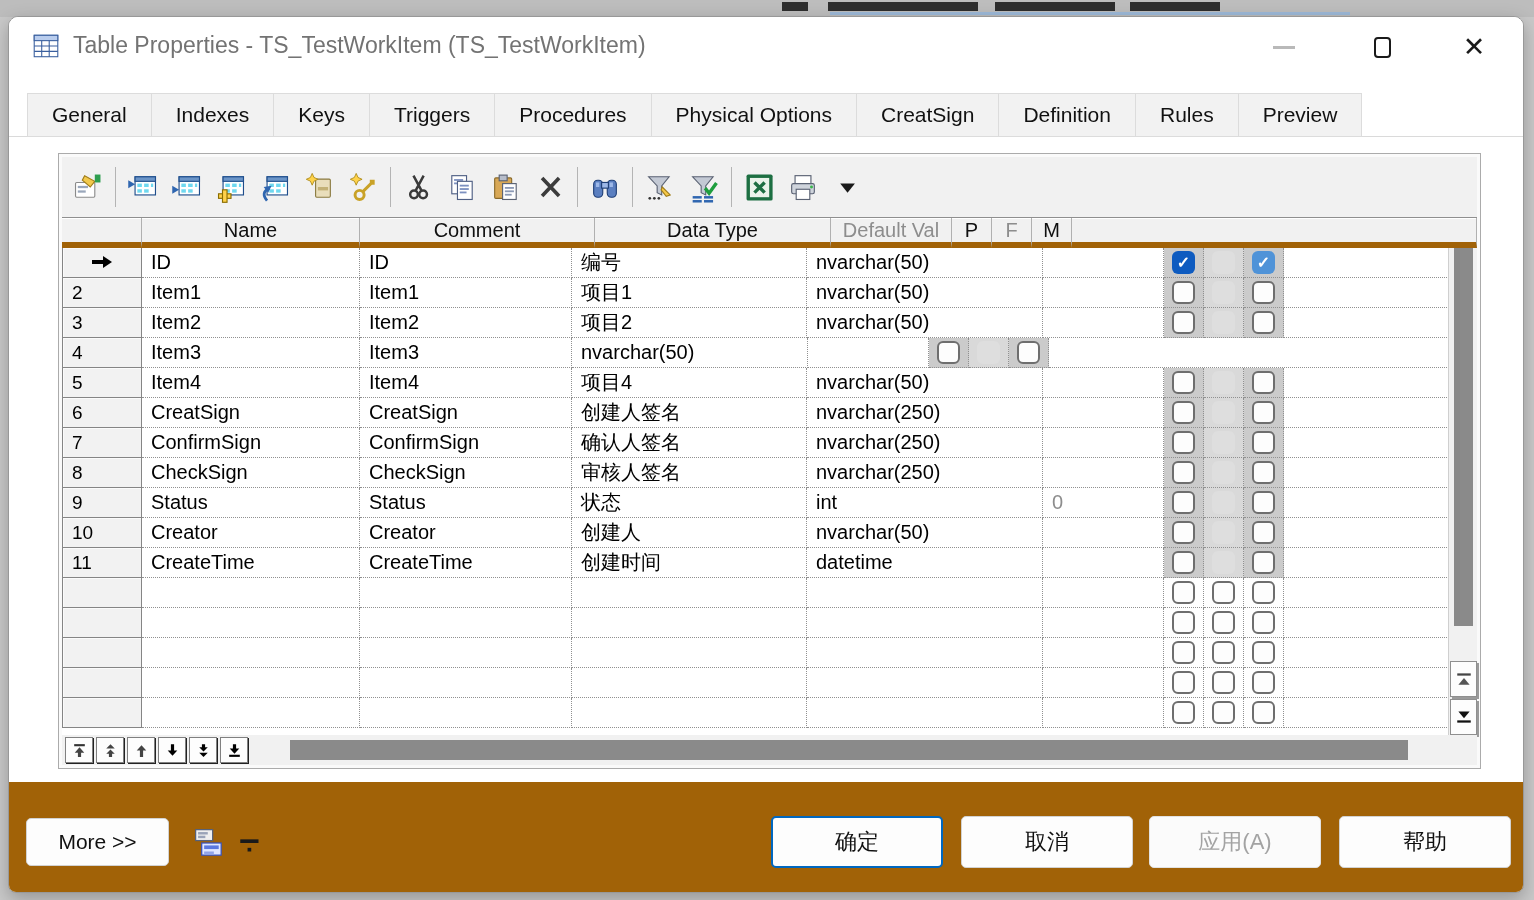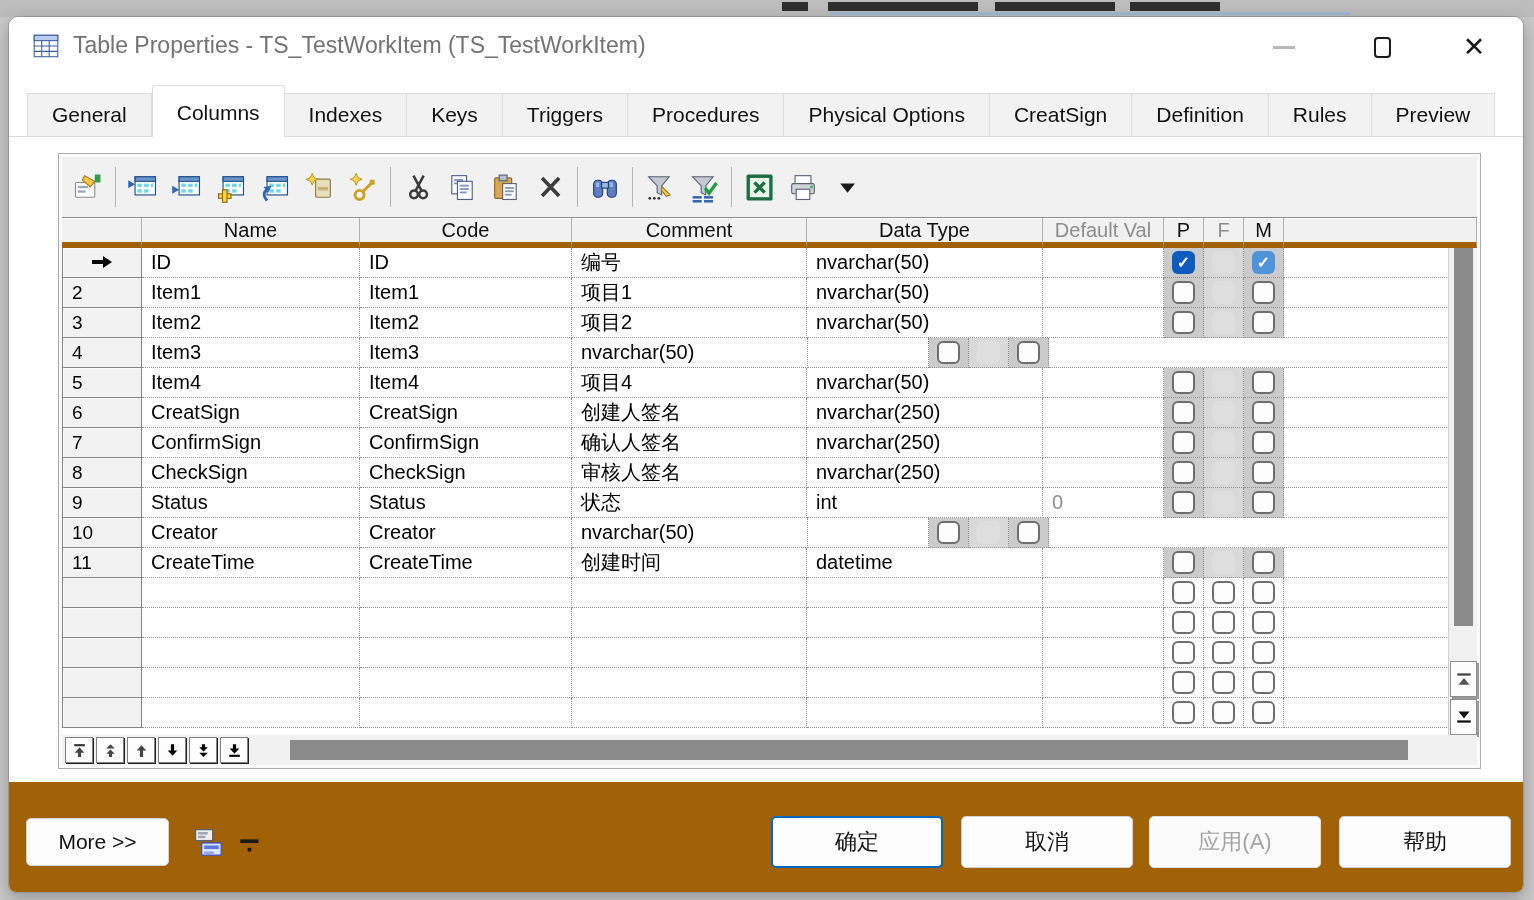--- a/index.html
+++ b/index.html
@@ -129,21 +129,20 @@
     <span class="winbtn max">
         <span class="glyph-max"></span>
       </span>
     <span class="winbtn close">
         <span class="glyph-close">✕</span>
       </span>
   </div>
 
   <div class="tabstrip" id="tabstrip">
       <span class="tab">General</span>
-      <span class="tab active">Columns</span>
       <span class="tab">Indexes</span>
       <span class="tab">Keys</span>
       <span class="tab">Triggers</span>
       <span class="tab">Procedures</span>
       <span class="tab">Physical Options</span>
       <span class="tab">CreatSign</span>
       <span class="tab">Definition</span>
       <span class="tab">Rules</span>
       <span class="tab">Preview</span>
     </div>
@@ -307,21 +306,20 @@
         <span class="tbtn">
           <svg width="34" height="34" viewBox="0 0 30 30">
             <path d="M9 12 l6.5 8 6.5 -8z" fill="#1a1a1a"></path>
           </svg>
         </span>
       </div>
     <div class="gridwrap" id="grid">
         <div class="grow ghead">
           <div class="gcell hcell c-rowhdr"></div>
           <div class="gcell hcell c-name">Name</div>
-          <div class="gcell hcell c-code">Code</div>
           <div class="gcell hcell c-comment">Comment</div>
           <div class="gcell hcell c-dtype">Data Type</div>
           <div class="gcell hcell c-defval dim">Default Val</div>
           <div class="gcell hcell c-p">P</div>
           <div class="gcell hcell c-f dim">F</div>
           <div class="gcell hcell c-m">M</div>
           <div class="gcell hcell c-fill"></div>
         </div>
         <div class="grow">
           <div class="gcell rowhdr c-rowhdr">
@@ -486,20 +484,21 @@
           </div>
           <div class="gcell ckcell c-m bg-m">
             <span class="cb unchecked"></span>
           </div>
           <div class="gcell dcell c-fill"></div>
         </div>
         <div class="grow">
           <div class="gcell rowhdr c-rowhdr">10</div>
           <div class="gcell dcell c-name">Creator</div>
           <div class="gcell dcell c-code">Creator</div>
+          <div class="gcell dcell c-comment">创建人</div>
           <div class="gcell dcell c-dtype">nvarchar(50)</div>
           <div class="gcell dcell gray c-defval"></div>
           <div class="gcell ckcell c-p bg-p">
             <span class="cb unchecked"></span>
           </div>
           <div class="gcell ckcell c-f bg-f">
             <span class="cb disabled"></span>
           </div>
           <div class="gcell ckcell c-m bg-m">
             <span class="cb unchecked"></span>

